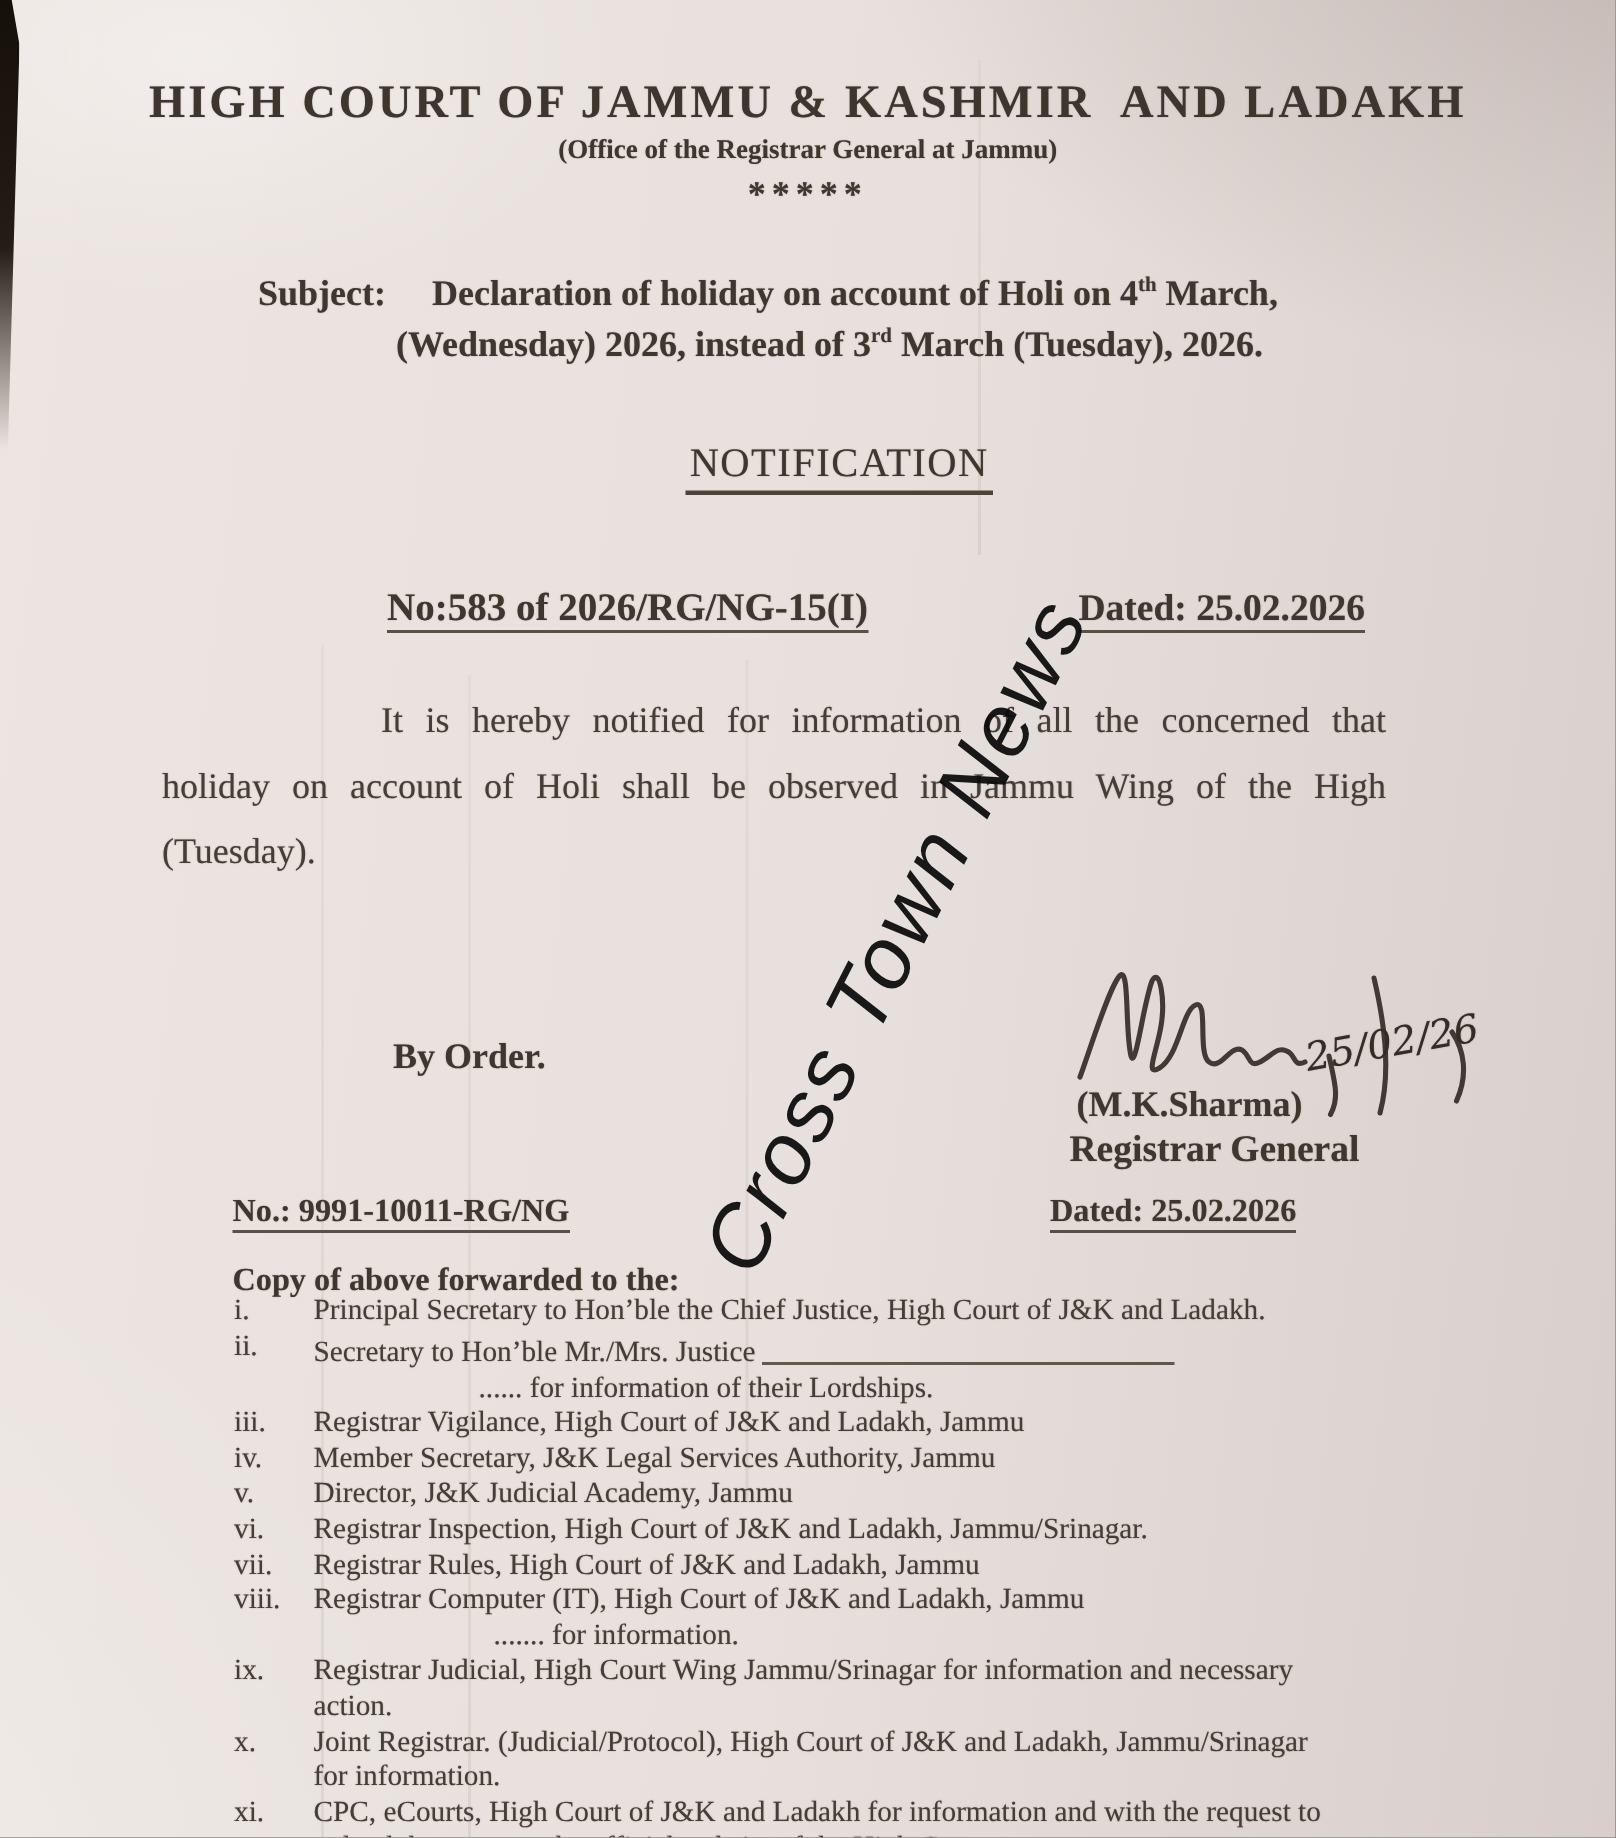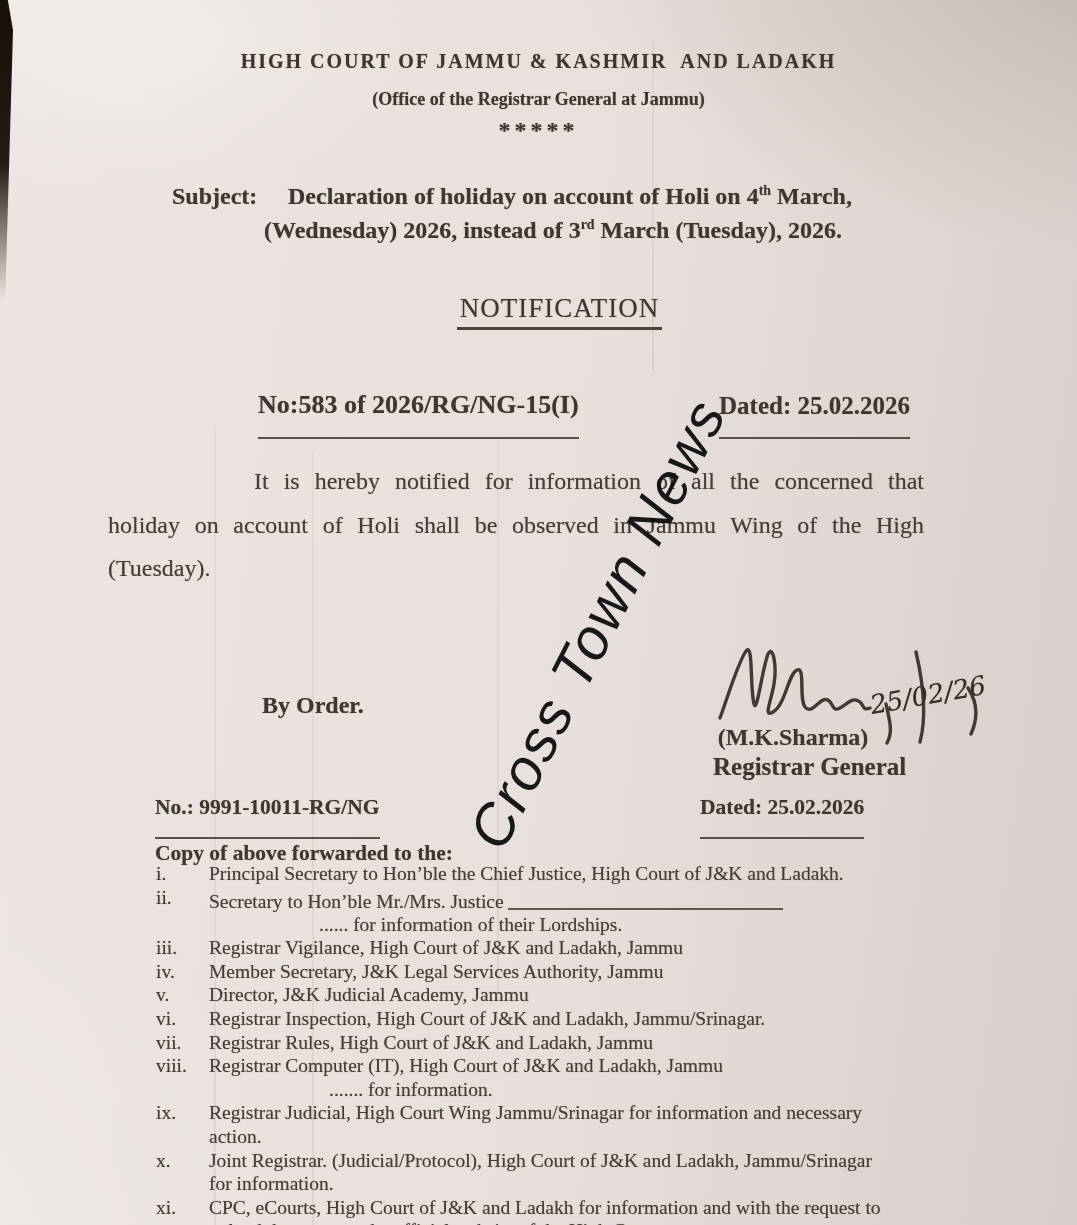--- a/index.html
+++ b/index.html
@@ -8,25 +8,25 @@
     font-family:"Liberation Serif",serif;color:#453d36;
     text-shadow:0 0 .8px rgba(72,62,52,.5);
     background:
       radial-gradient(900px 520px at 104% -6%, rgba(158,140,136,.42), transparent 62%),
       radial-gradient(760px 900px at -12% 108%, rgba(255,255,255,.30), transparent 60%),
       radial-gradient(420px 240px at 12% 3%, rgba(255,255,255,.35), transparent 70%),
       linear-gradient(97deg,#ece5e1 0%,#e7e0dc 52%,#d8cfcc 100%);
   }
   .abs{position:absolute;}
   sup{font-size:.58em;line-height:0;vertical-align:super;}
-  .ul{border-bottom:2px solid rgba(64,54,45,.85);padding-bottom:18px;}
+  .ul{border-bottom:2px solid rgba(64,54,45,.85);padding-bottom:1px;}
   .blank{display:inline-block;height:1em;border-bottom:2px solid rgba(64,54,45,.8);transform:translateY(3px);}
 
   
-  #title{left:0;right:0;top:50px;text-align:center;font-weight:700;font-size:20px;letter-spacing:2px;color:#3d352e;white-space:pre;}
+  #title{left:0;right:0;top:50px;text-align:center;font-weight:700;font-size:31px;letter-spacing:2px;color:#3d352e;white-space:pre;}
   #subtitle{left:0;right:0;top:89px;text-align:center;font-weight:700;font-size:18px;color:#3e362f;}
   #stars{left:0;right:0;top:117px;text-align:center;font-weight:700;font-size:24px;letter-spacing:4px;color:#3e362f;}
 
   
   #subject{left:152px;top:179px;display:flex;font-weight:700;font-size:24px;line-height:34px;color:#3e362f;}
   #subject .lbl{flex:0 0 92px;margin-left:20px;}
   #subject .lines{width:700px;}
   #subject .l1{padding-left:24px;}
 
   

